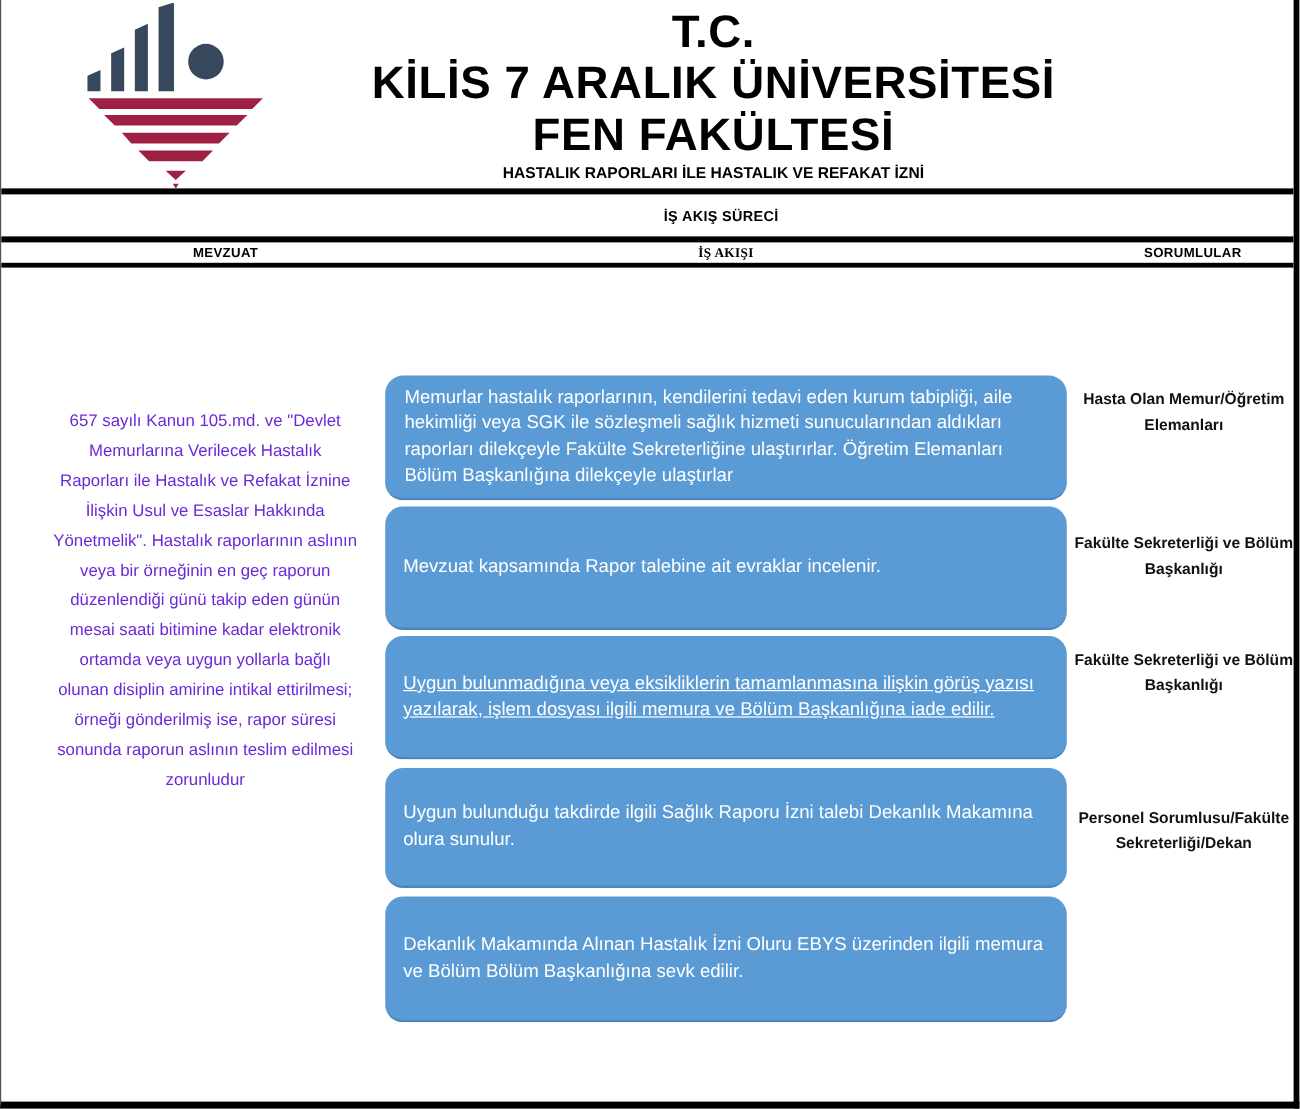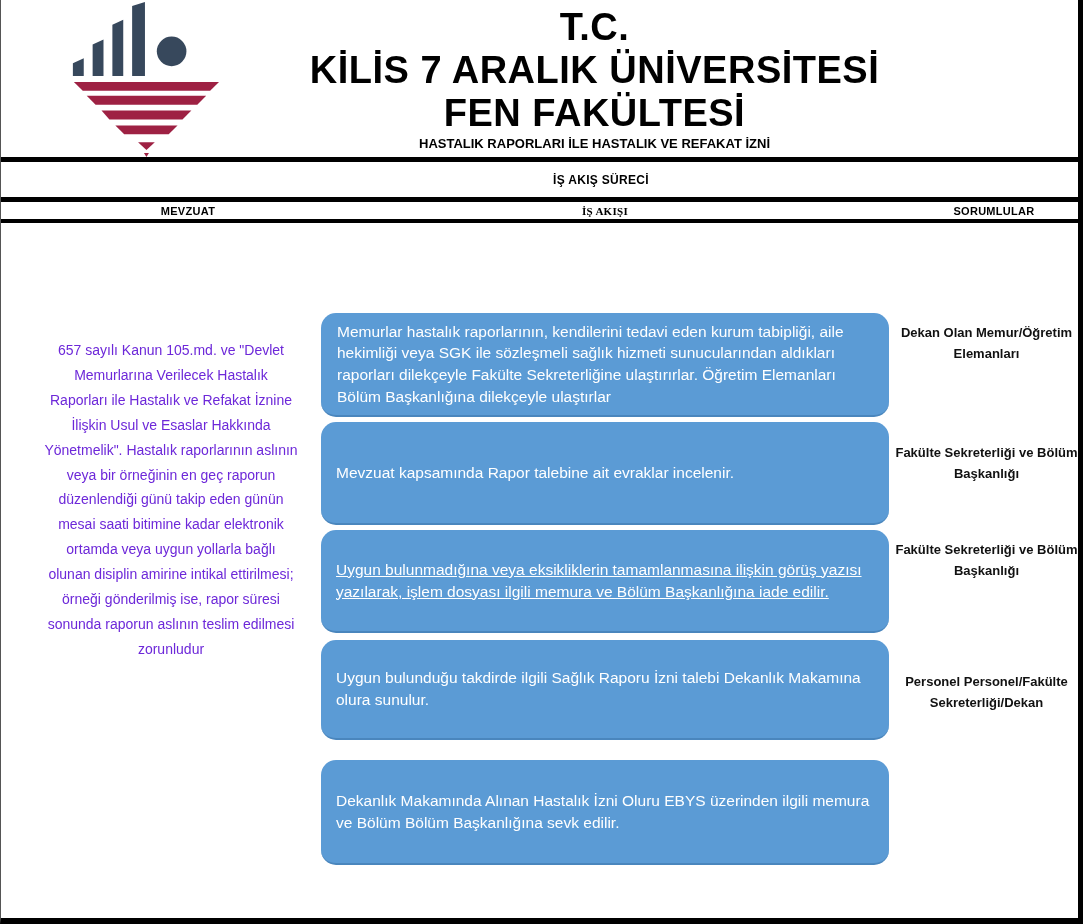--- a/index.html
+++ b/index.html
@@ -66,21 +66,21 @@
     border-radius:15px;
     color:#ffffff;
     font-size:15.5px; line-height:1.4;
     padding:6px 15px;
     display:flex; align-items:center;
     width:568px;
   }
   .step-1 { height:104px; margin-bottom:5px;padding-left:16px; }
   .step-2 { height:103px; margin-bottom:5px; }
   .step-3 { height:103px; margin-bottom:7px;text-decoration:underline; }
-  .step-4 { height:100px; margin-bottom:20px; }
+  .step-4 { height:100px; margin-bottom:7px; }
   .step-5 { height:105px; }
 
   .responsibles { position:absolute; left:892px; top:86px; width:187px; }
   .resp-label {
     position:absolute; left:0; width:187px;
     font-size:13px; font-weight:bold; line-height:1.6; text-align:center; color:#111;
   }
   .resp-1 { top:10px; }
   .resp-2 { top:130px; }
   .resp-3 { top:227px; }
@@ -147,20 +147,20 @@
       </div>
       <div class="step-box step-4">
         <span>Uygun bulunduğu takdirde ilgili  Sağlık Raporu  İzni talebi Dekanlık Makamına olura sunulur.</span>
       </div>
       <div class="step-box step-5">
         <span>Dekanlık Makamında Alınan Hastalık İzni Oluru  EBYS üzerinden ilgili memura ve Bölüm Bölüm Başkanlığına sevk edilir.</span>
       </div>
     </div>
 
     <div class="responsibles">
-      <div class="resp-label resp-1">Dekan Olan Memur/Öğretim Elemanları</div>
+      <div class="resp-label resp-1">Hasta Olan Memur/Öğretim Elemanları</div>
       <div class="resp-label resp-2">Fakülte Sekreterliği ve Bölüm Başkanlığı</div>
       <div class="resp-label resp-3">Fakülte Sekreterliği ve Bölüm Başkanlığı</div>
-      <div class="resp-label resp-4">Personel Personel/Fakülte Sekreterliği/Dekan</div>
+      <div class="resp-label resp-4">Personel Sorumlusu/Fakülte Sekreterliği/Dekan</div>
     </div>
 
   </div>
 </div>
 
 </body></html>

